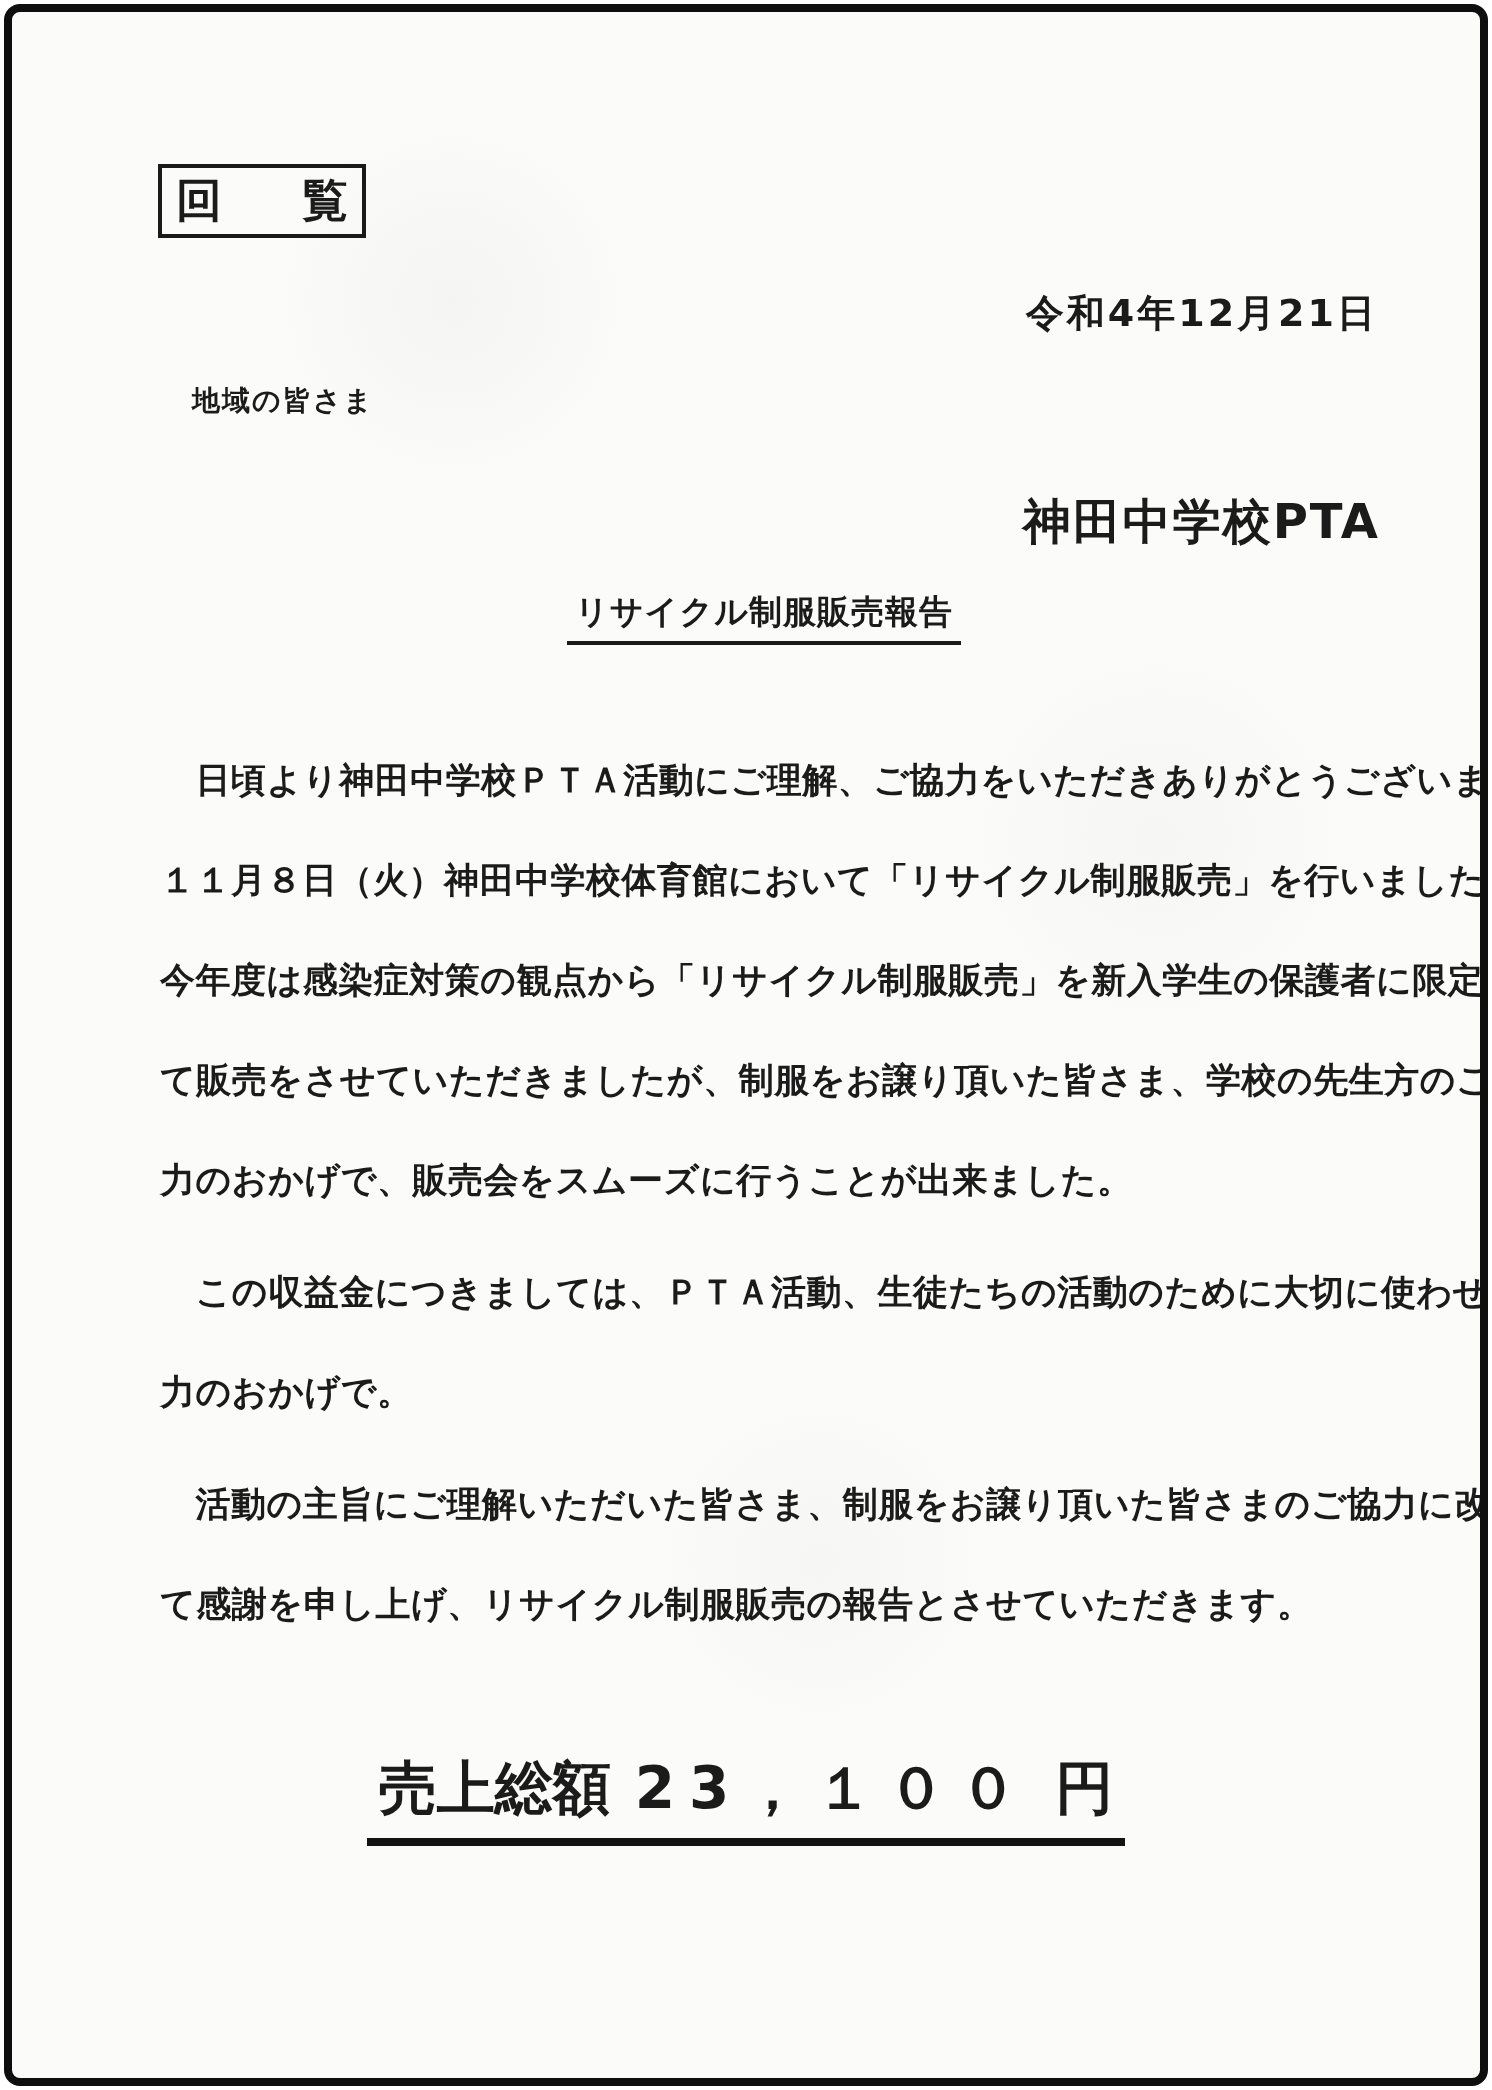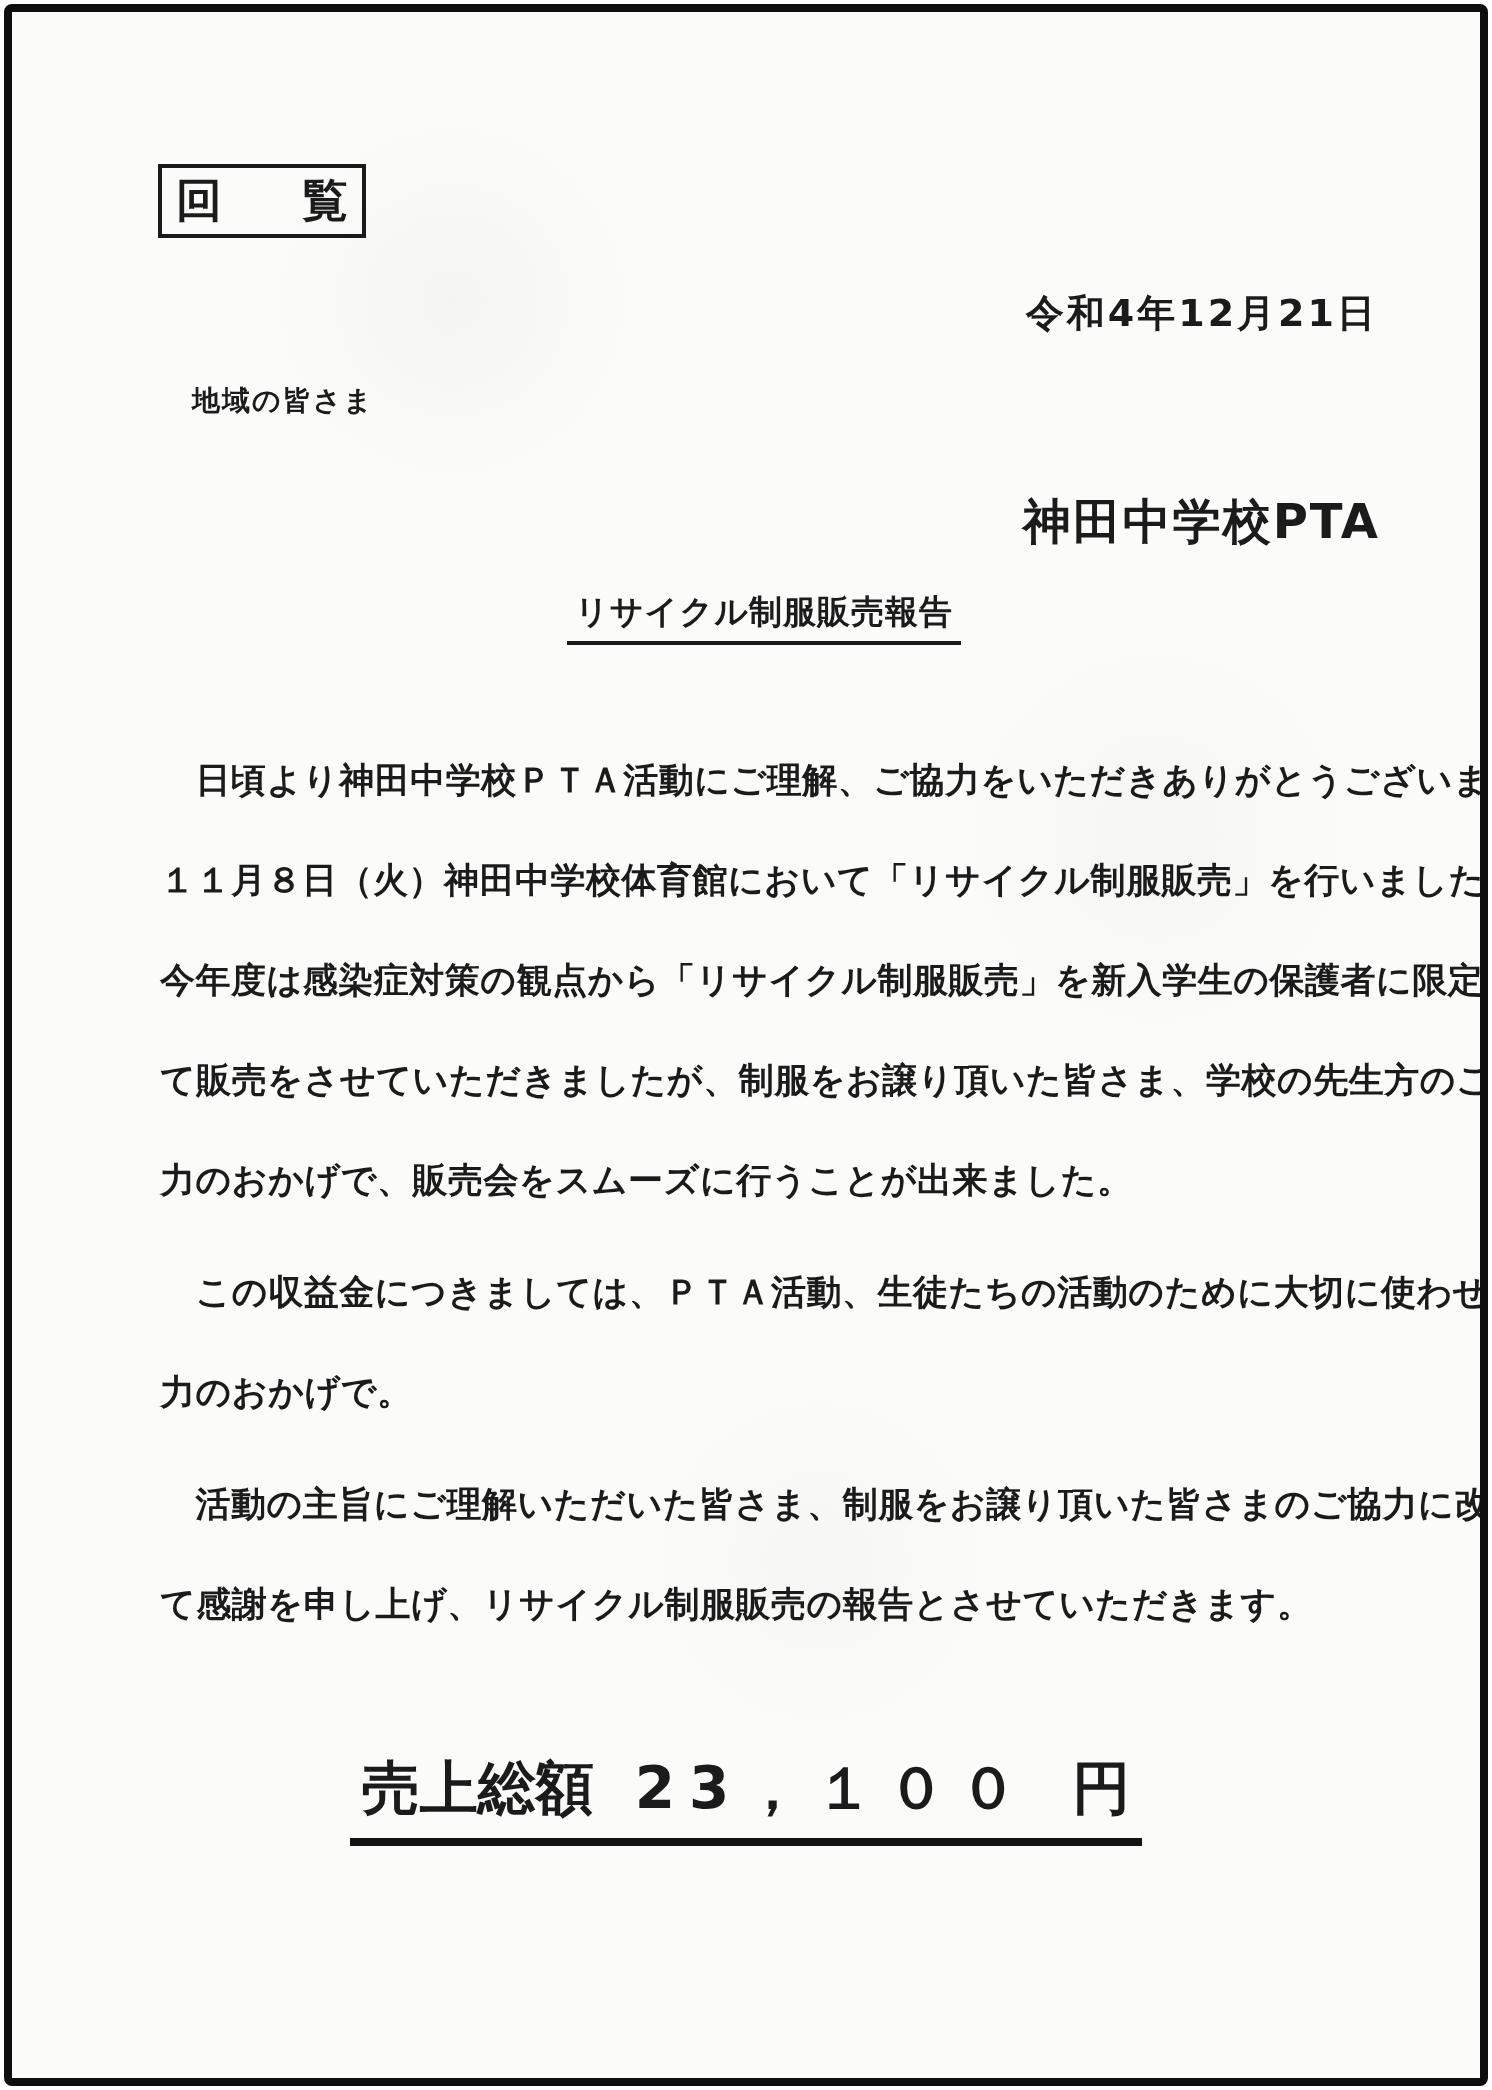--- a/index.html
+++ b/index.html
@@ -8,21 +8,21 @@
     width: 1492px;
     height: 2090px;
     background: #ffffff;
     font-family: "DejaVu Sans", sans-serif;
   }
   .scan-frame {
     position: absolute;
     left: 4px; top: 4px;
     width: 1468px; height: 2066px;
     border: 8px solid #0e0e0e;
-    border-radius: 8px;
+    border-radius: 16px;
     background:
       radial-gradient(circle at 30% 14%, rgba(120,120,120,0.05), transparent 9%),
       radial-gradient(circle at 78% 40%, rgba(120,120,120,0.04), transparent 12%),
       radial-gradient(circle at 55% 75%, rgba(120,120,120,0.04), transparent 10%),
       #fbfbf9;
     overflow: hidden;
   }
   .ink { color: var(--ink, #1b1b1b); }
 
   .kairan-box {
@@ -98,21 +98,21 @@
 
   .total-wrap {
     position: absolute;
     top: 1738px; left: 0;
     width: 100%;
     text-align: center;
   }
   .total-line {
     display: inline-flex;
     align-items: flex-end;
-    gap: 41px;
+    gap: 24px;
     font-size: 58px;
     font-weight: bold;
     padding: 0 12px 10px 12px;
     border-bottom: 8px solid #131313;
   }
   .total-amount { letter-spacing: 14px; }
 </style>
 </head>
 <body>
 

